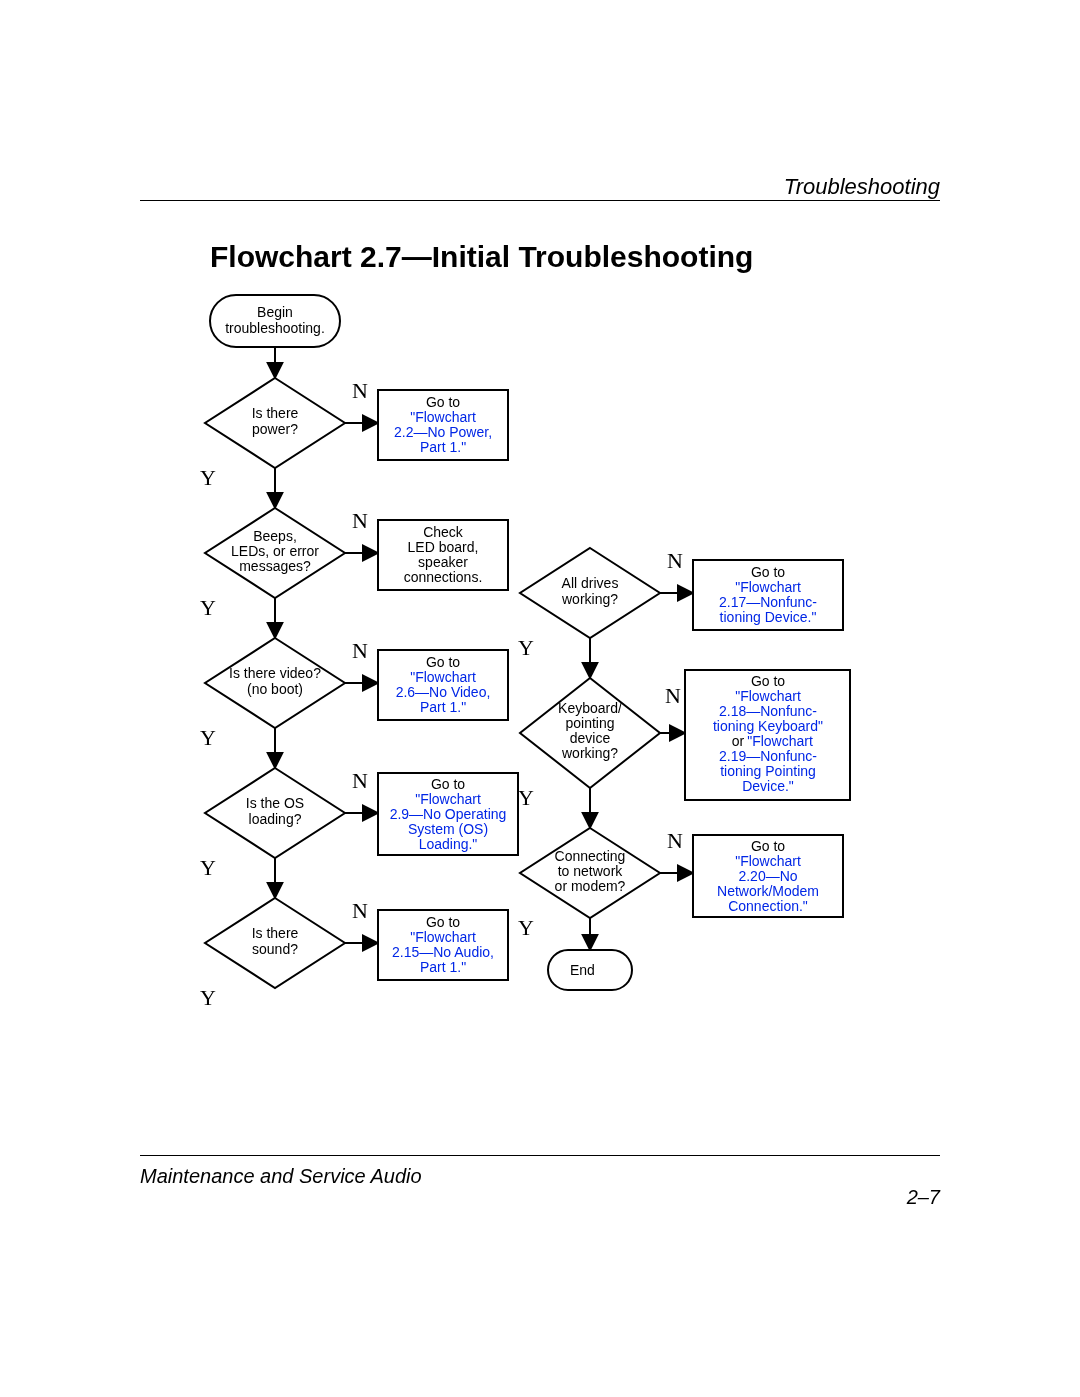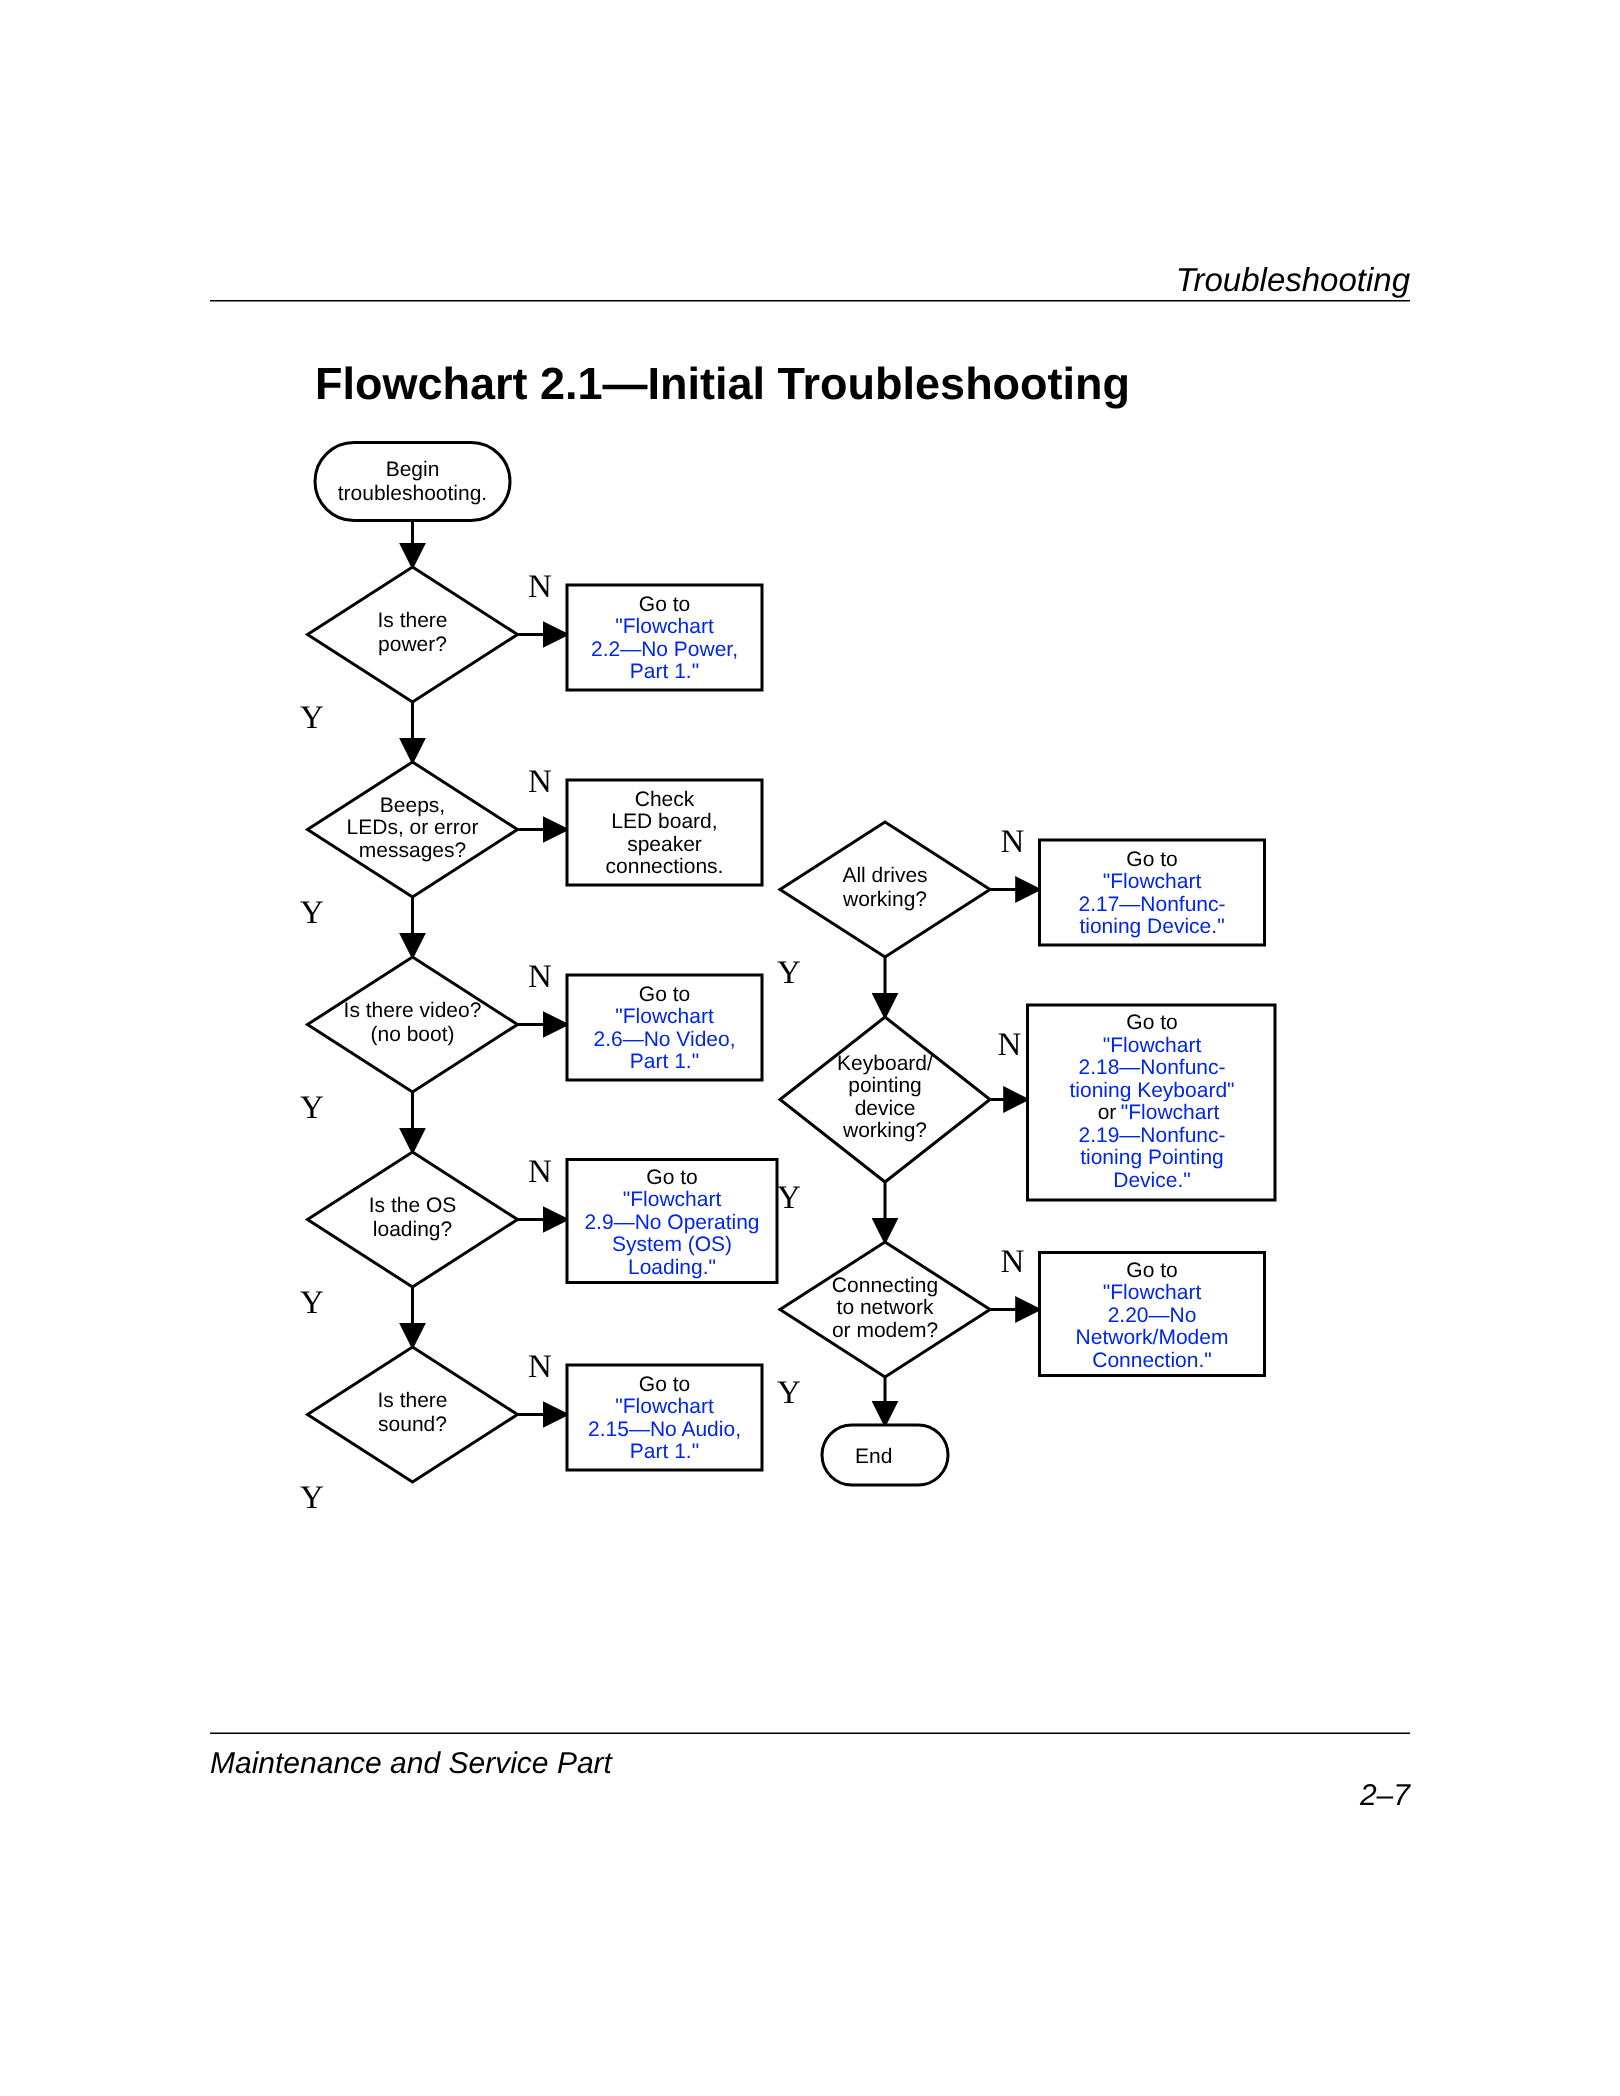--- a/index.html
+++ b/index.html
@@ -15,21 +15,21 @@
   .footer-left{position:absolute;left:0;bottom:-2px;font-style:italic;font-size:20px;}
   .footer-right{position:absolute;right:0;bottom:-2px;font-style:italic;font-size:20px;margin-top:21px;}
 </style>
 </head>
 <body>
 
 <div class="page">
   <div class="hr" style="top:20px"></div>
   <div class="header-section">Troubleshooting</div>
 
-  <div class="title">Flowchart 2.1—Initial Troubleshooting</div>
+  <div class="title">Flowchart 2.7—Initial Troubleshooting</div>
 
   <svg width="800" height="830">
     <defs>
       <marker id="ah" viewBox="0 0 10 10" refX="9" refY="5" markerWidth="9" markerHeight="9" orient="auto">
         <path d="M0,0 L10,5 L0,10 z" fill="#000"></path>
       </marker>
     </defs>
 
     <g>
       <rect x="70" y="5" rx="26" ry="26" width="130" height="52" fill="#fff" stroke="#000" stroke-width="2"></rect>
@@ -194,15 +194,15 @@
       <text class="node-text link" x="628" y="621" text-anchor="middle">Connection."</text>
     </g>
 
     <g>
       <rect x="408" y="660" rx="20" ry="20" width="84" height="40" fill="#fff" stroke="#000" stroke-width="2"></rect>
       <text class="node-text" x="430" y="685">End</text>
     </g>
   </svg>
 
   <div class="hr" style="top:975px"></div>
-  <div class="footer-left" style="top:985px">Maintenance and Service Part</div>
+  <div class="footer-left" style="top:985px">Maintenance and Service Audio</div>
   <div class="footer-right" style="top:985px">2–7</div>
 </div>
 
 </body></html>

